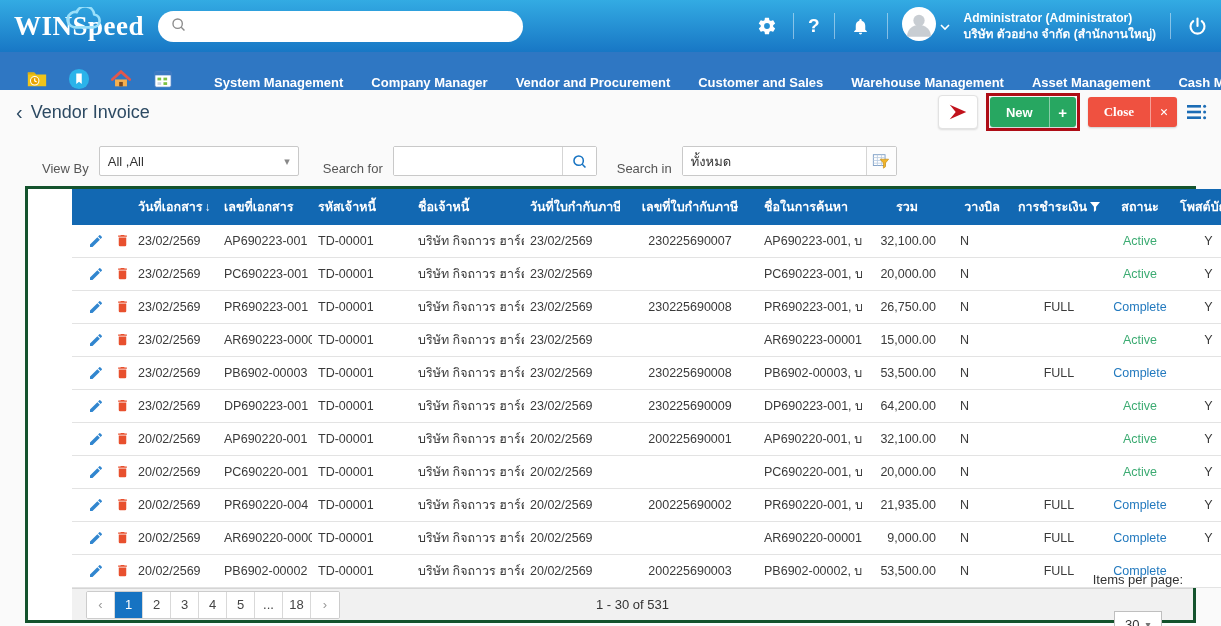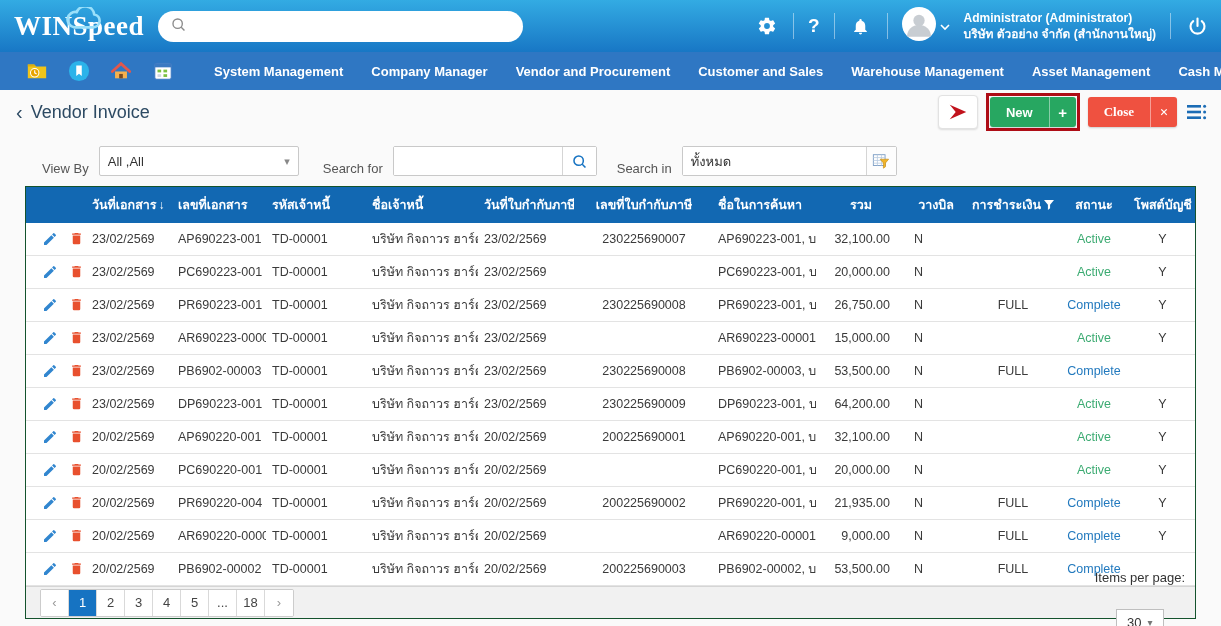--- a/index.html
+++ b/index.html
@@ -18,21 +18,21 @@
   .search-pill input::placeholder { color:#8d9298; }
   .top-right { margin-left:auto; display:flex; align-items:center; gap:14px; padding-right:12px; }
   .tsep { width:1px; height:26px; background:rgba(255,255,255,.45); }
   .tr-icon { width:24px; height:24px; display:flex; align-items:center; justify-content:center; cursor:pointer; }
   .help-q { color:#fff; font-size:19px; font-weight:bold; cursor:pointer; }
   .avatar-wrap { display:flex; align-items:center; gap:4px; cursor:pointer; }
   .company-block { color:#fff; font-size:12px; font-weight:600; line-height:1.35; max-width:210px; }
 
   
   .menubar { position:absolute; top:52px; left:0; width:1221px; height:38px; background:#2f77c3;
-    display:flex; align-items:center; padding-left:26px; }
+    display:flex; align-items:flex-end; padding-left:26px; }
   .mb-icons { display:flex; align-items:center; gap:20px; }
   .mb-icon { width:22px; height:22px; cursor:pointer; }
   .msep { width:1px; height:26px; background:rgba(255,255,255,.75); margin:0 20px; }
   .menu-items { display:flex; align-items:center; gap:28px; }
   .menu-items span { color:#fff; font-size:13px; font-weight:bold; white-space:nowrap; cursor:pointer; }
 
   
   .content { position:absolute; top:90px; left:0; width:1221px; height:536px; background:#fafafa; }
   .title-row { height:44px; display:flex; align-items:center; padding:0 12px 0 16px; }
   .back-chevron { font-size:20px; color:#2d4a63; margin-right:8px; cursor:pointer; line-height:1; }
@@ -59,21 +59,21 @@
   .viewby-select .caret { margin-left:auto; color:#888; font-size:11px; }
   .gap24 { width:24px; } .gap20 { width:20px; }
   .search-box { display:flex; height:30px; border:1px solid #c9c9c9; background:#fff; border-radius:2px; }
   .search-box input { width:168px; border:none; outline:none; padding:0 8px; font-size:13px; color:#333; font-family:inherit; }
   .search-box .sbtn { width:34px; border-left:1px solid #d5d5d5; display:flex; align-items:center; justify-content:center; cursor:pointer; background:#fff; }
   .searchin-box { display:flex; height:30px; border:1px solid #c9c9c9; background:#fff; border-radius:2px; }
   .searchin-box input { width:183px; border:none; outline:none; padding:0 8px; font-size:13px; color:#333; font-family:inherit; }
   .searchin-box .sbtn { width:30px; border-left:1px solid #d5d5d5; display:flex; align-items:center; justify-content:center; cursor:pointer; background:#fdfdfd; }
 
   
-  .grid-wrap { margin:10px 25px 0; border:1px solid #14532d; background:#fff; }
+  .grid-wrap { margin:10px 25px 0; border:3px solid #14532d; background:#fff;padding-left:44px; }
   table { width:1169px; border-collapse:collapse; table-layout:fixed; }
   thead th { background:#1268b2; color:#fff; font-size:12.5px; font-weight:bold; height:36px;
     padding:0 4px 0 6px; text-align:left; white-space:nowrap; overflow:hidden; cursor:pointer; }
   th.c-taxno, th.c-total, th.c-billing, th.c-payment, th.c-status, th.c-post { text-align:center; }
   tbody td { height:32px; font-size:12.5px; color:#3a3a3a; border-bottom:1px solid #e3e3e3;
     padding:0 4px 0 6px; white-space:nowrap; overflow:hidden; background:#fff; }
   td.c-taxno, td.c-payment, td.c-status, td.c-post { text-align:center; }
   td.c-total { text-align:right; padding-right:14px; }
   th.c-total { text-align:center; }
   td.c-billing { padding-left:10px; }
@@ -641,20 +641,21 @@
             <td class="c-total" data-value="53,500.00">53,500.00</td>
             <td class="c-billing" data-value="N">N</td>
             <td class="c-payment" data-value="FULL">FULL</td>
             <td class="c-status" data-value="Complete">Complete</td>
             <td class="c-post" data-value=""></td>
           </tr>
         </tbody>
     </table>
 
     <div class="pager-bar">
+      <div class="range">1 - 30 of 531</div>
       <div class="pager">
         <button class="pg prev">‹</button>
         <button class="pg active">1</button>
         <button class="pg">2</button>
         <button class="pg">3</button>
         <button class="pg">4</button>
         <button class="pg">5</button>
         <button class="pg">...</button>
         <button class="pg">18</button>
         <button class="pg next">›</button>

